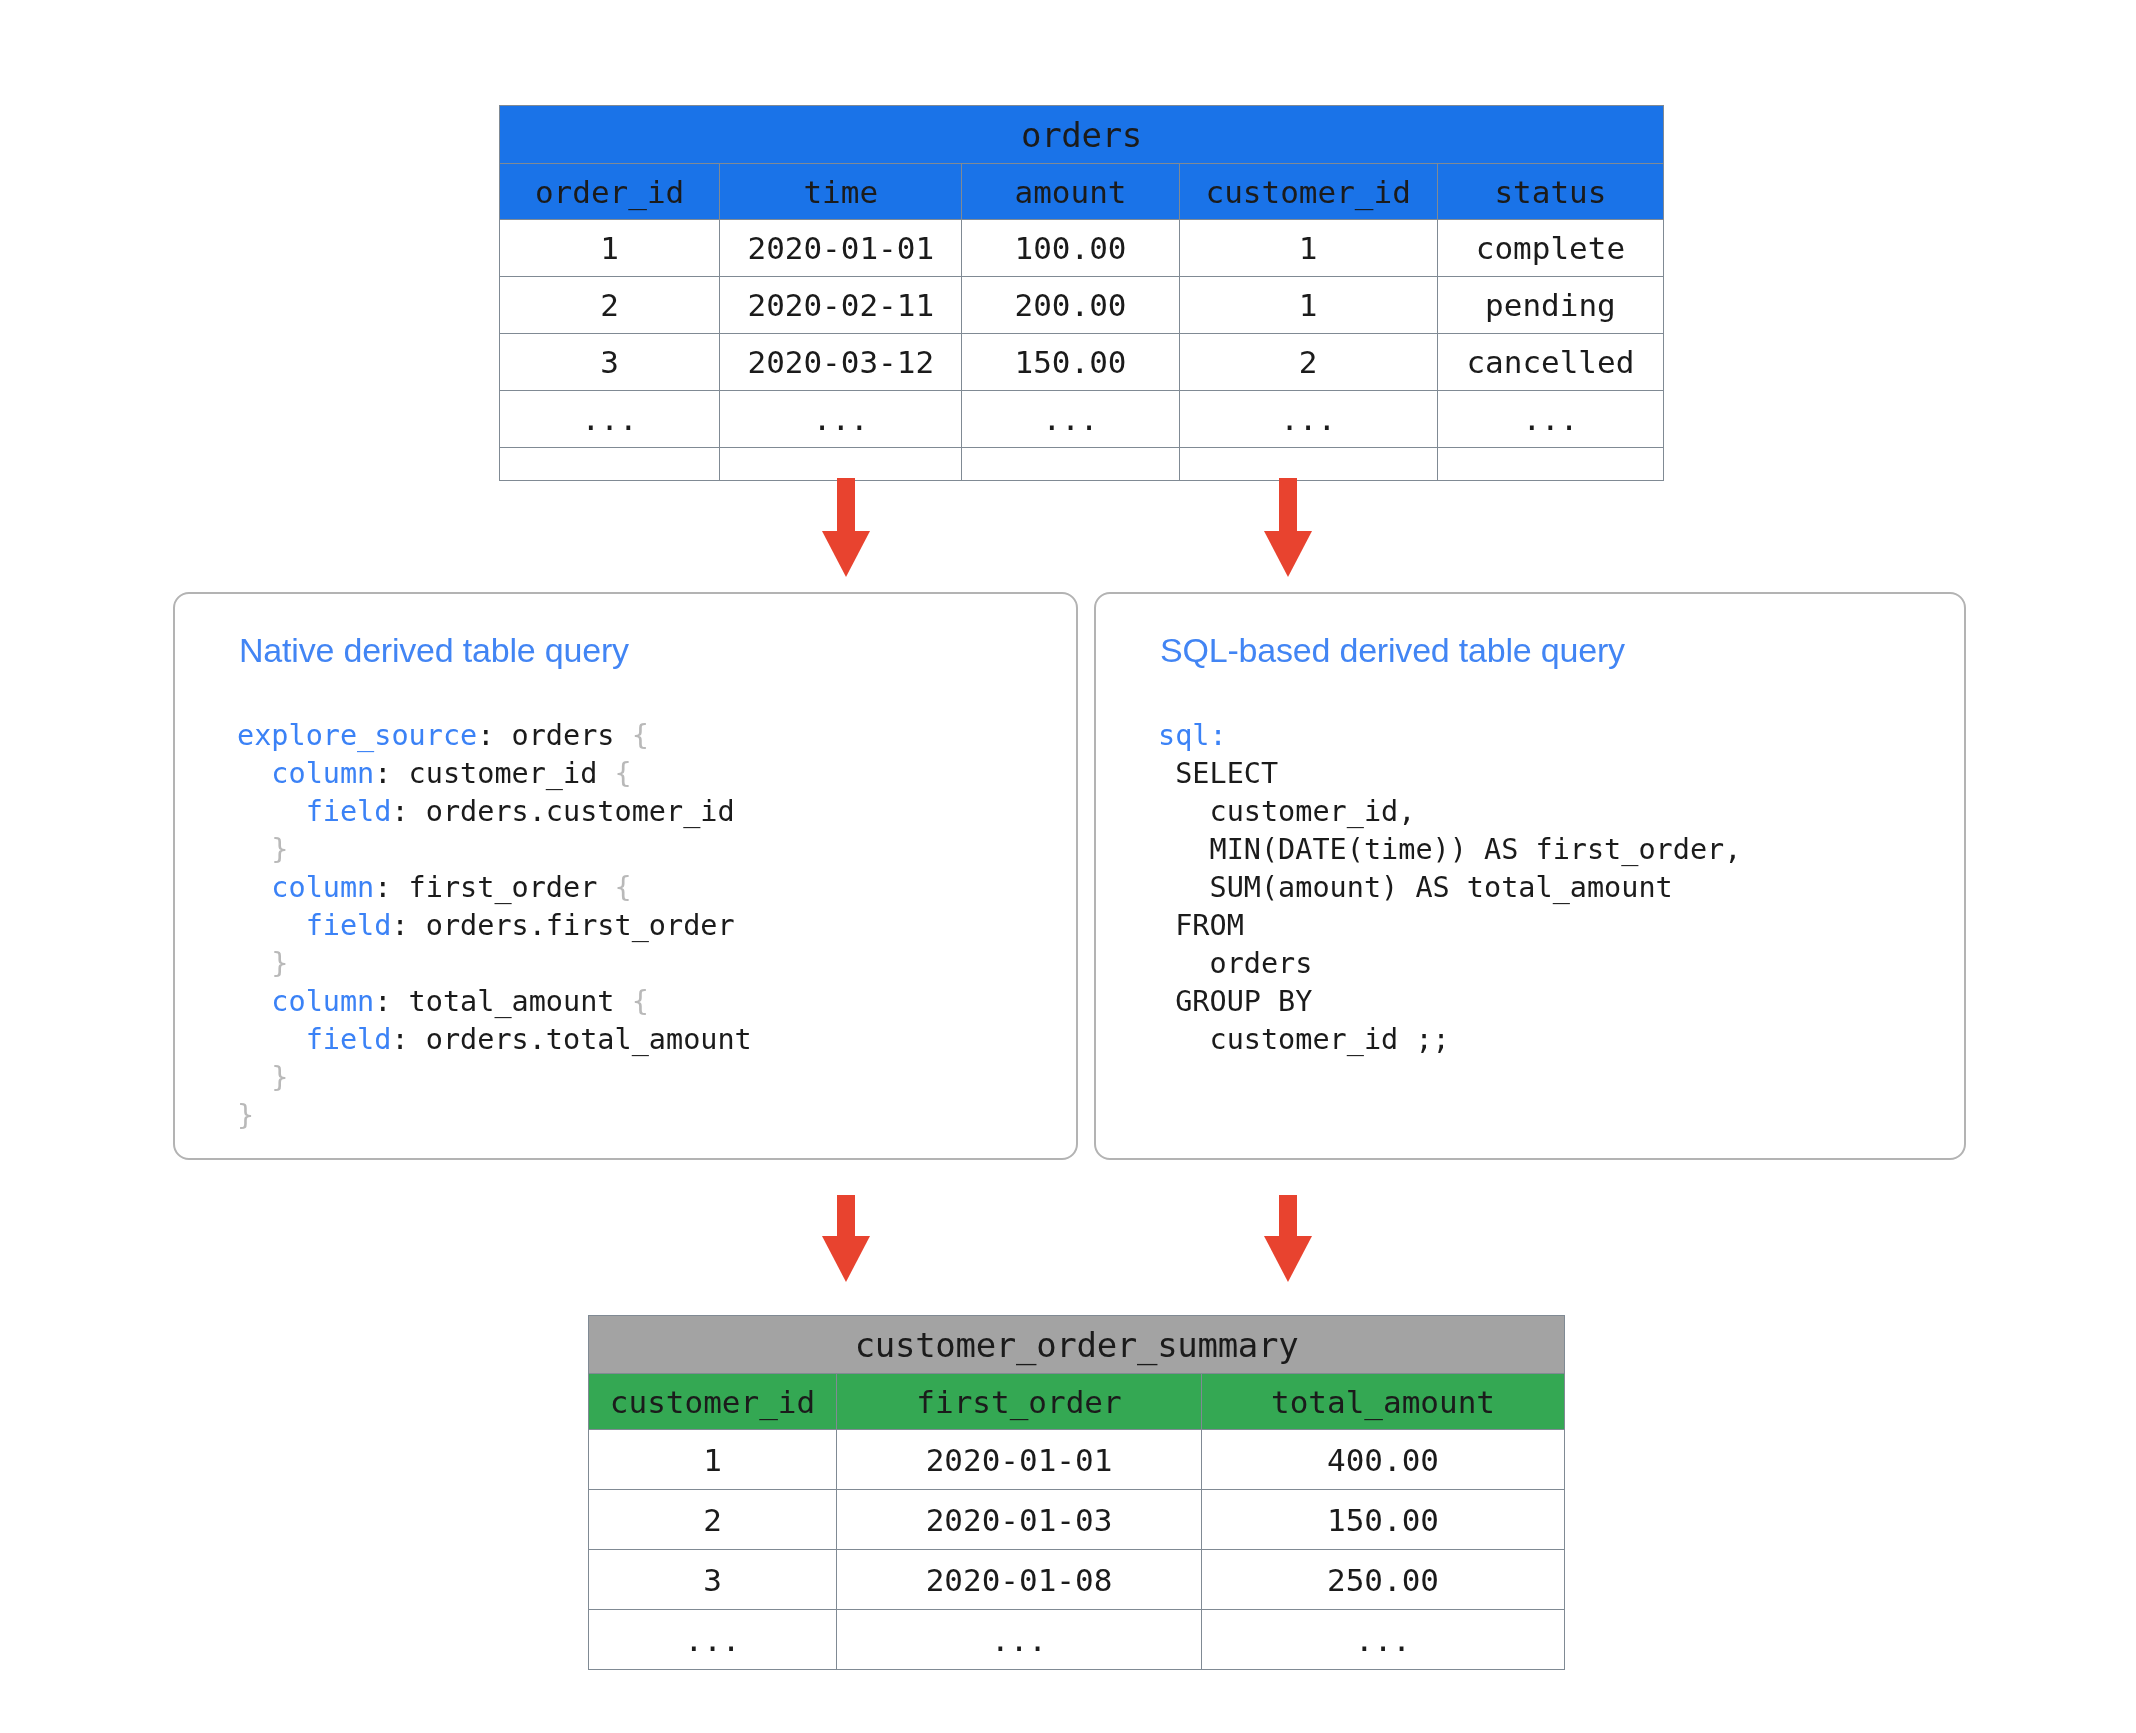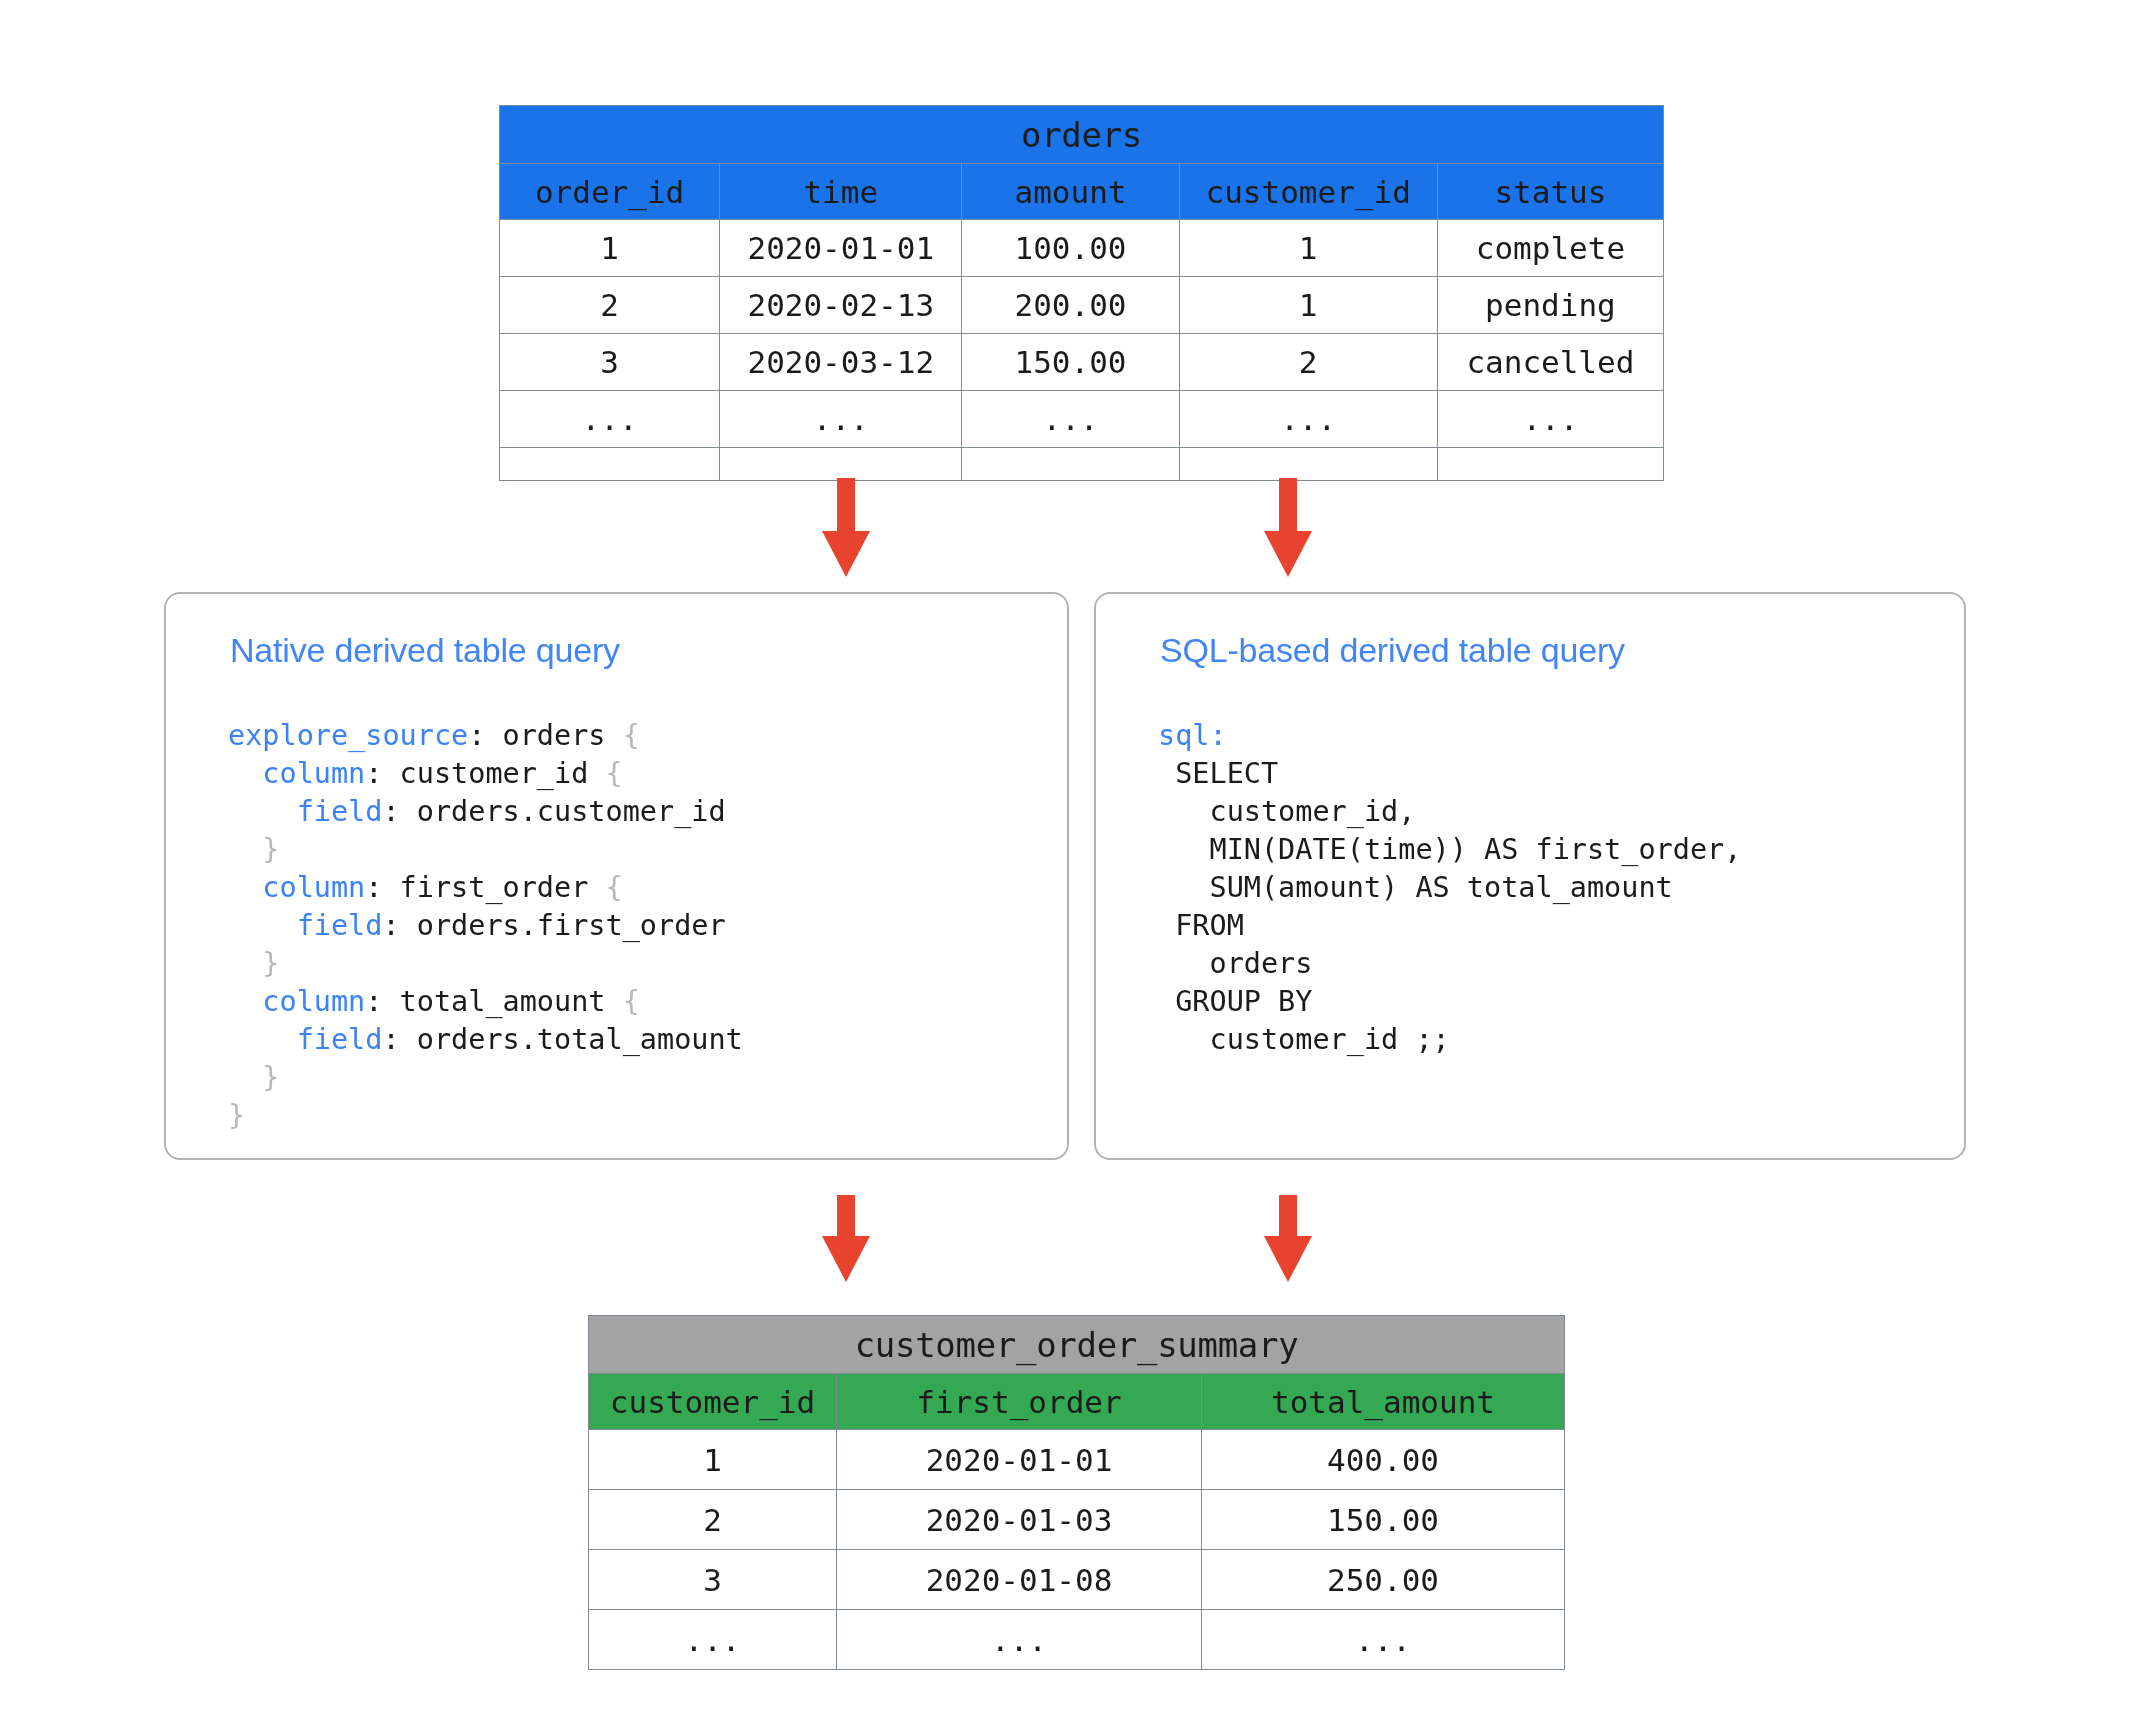--- a/index.html
+++ b/index.html
@@ -114,21 +114,21 @@
   #arrow-sql-to-summary .head { top: 41px; }
 
   
   .query-card {
     position: absolute;
     background: #ffffff;
     border: 2.7px solid #b3b3b3;
     border-radius: 16px;
     box-sizing: border-box;
   }
-  #card-native { left: 164px;  top: 592px; width: 905px;  height: 568px; }
+  #card-native { left: 173px;  top: 592px; width: 905px;  height: 568px; }
   #card-sql    { left: 1094px; top: 592px; width: 872px;  height: 568px; }
 
   .card-heading {
     position: absolute;
     left: 64px;
     top: 37px;
     color: #4285f4;
     font-family: "Liberation Sans", sans-serif;
     font-size: 34px;
     letter-spacing: -0.2px;
@@ -171,21 +171,21 @@
       </tr>
       <tr>
         <td class="cell">1</td>
         <td class="cell">2020-01-01</td>
         <td class="cell">100.00</td>
         <td class="cell">1</td>
         <td class="cell">complete</td>
       </tr>
       <tr>
         <td class="cell">2</td>
-        <td class="cell">2020-02-13</td>
+        <td class="cell">2020-02-11</td>
         <td class="cell">200.00</td>
         <td class="cell">1</td>
         <td class="cell">pending</td>
       </tr>
       <tr>
         <td class="cell">3</td>
         <td class="cell">2020-03-12</td>
         <td class="cell">150.00</td>
         <td class="cell">2</td>
         <td class="cell">cancelled</td>

